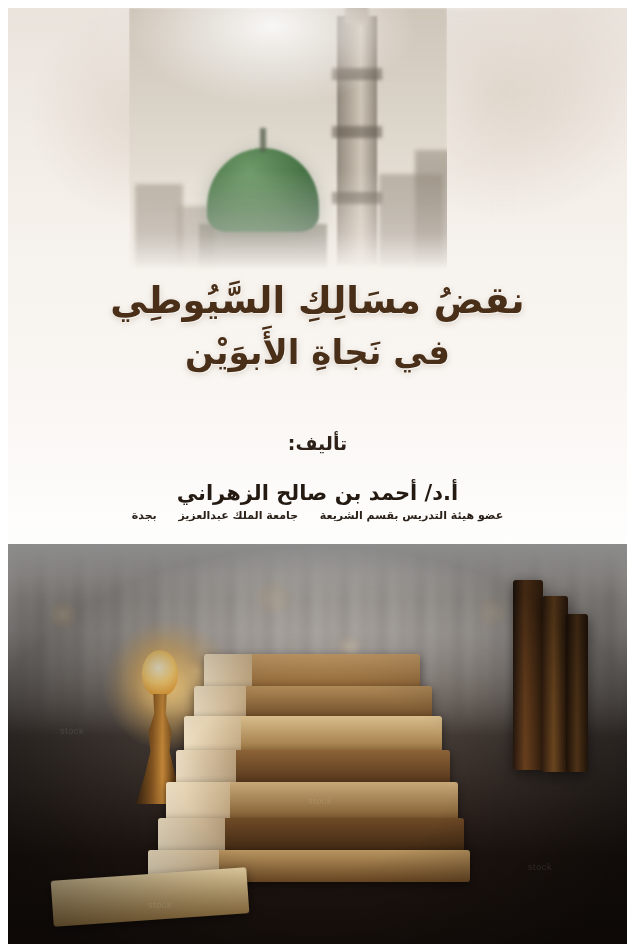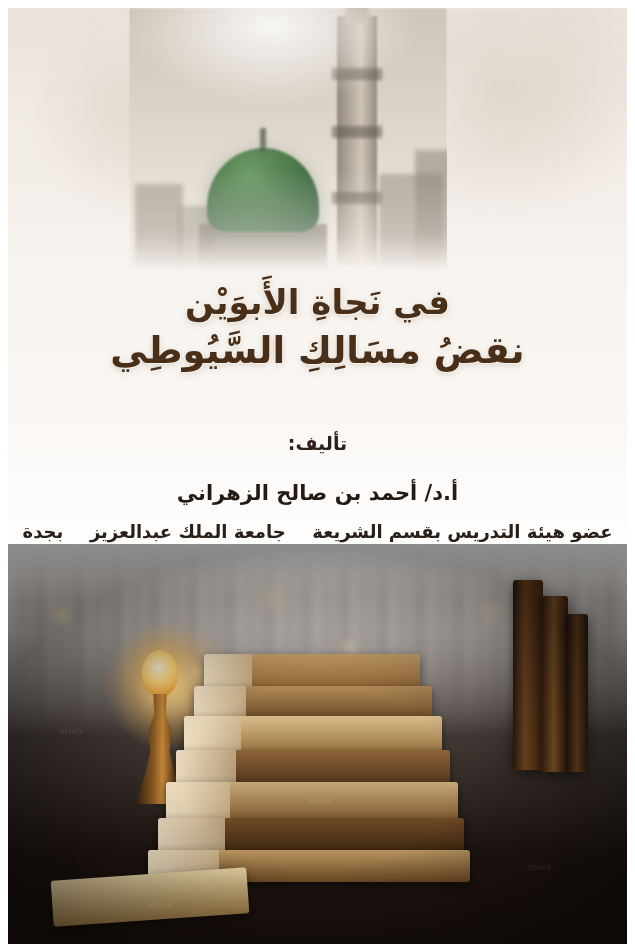--- a/index.html
+++ b/index.html
@@ -193,22 +193,22 @@
     text-shadow: 0 0 2px rgba(255,255,255,0.95);
   }
   .author-name {
     margin-top: 27px;
     font-size: 21px;
     font-weight: 700;
     color: #241a12;
     text-shadow: 0 0 2px rgba(255,255,255,0.95);
   }
   .author-affil {
-    margin-top: 16px;
-    font-size: 18px;
+    margin-top: 4px;
+    font-size: 11px;
     font-weight: 700;
     color: #2a2018;
     letter-spacing: 0.2px;
     text-shadow: 0 0 2px rgba(255,255,255,0.95);
   }
   .author-affil .sep { display: inline-block; width: 14px; }
 
   
   .library {
     position: absolute;
@@ -338,22 +338,22 @@
         <div class="minaret-band" style="top:176px;"></div>
       </div>
 
       <div class="dome-base"></div>
       <div class="dome"></div>
 
       <div class="sky-glow"></div>
     </div>
 
     <div class="title-block">
+      <div class="title-line title-line-1">نقضُ مسَالِكِ السَّيُوطِي</div>
       <div class="title-line title-line-2">في نَجاةِ الأَبوَيْن</div>
-      <div class="title-line title-line-1">نقضُ مسَالِكِ السَّيُوطِي</div>
     </div>
 
     <div class="author-block">
       <div class="author-label">تأليف:</div>
       <div class="author-name">أ.د/ أحمد بن صالح الزهراني</div>
       <div class="author-affil">
         <span>عضو هيئة التدريس بقسم الشريعة</span>
         <span class="sep"></span>
         <span>جامعة الملك عبدالعزيز</span>
         <span class="sep"></span>

